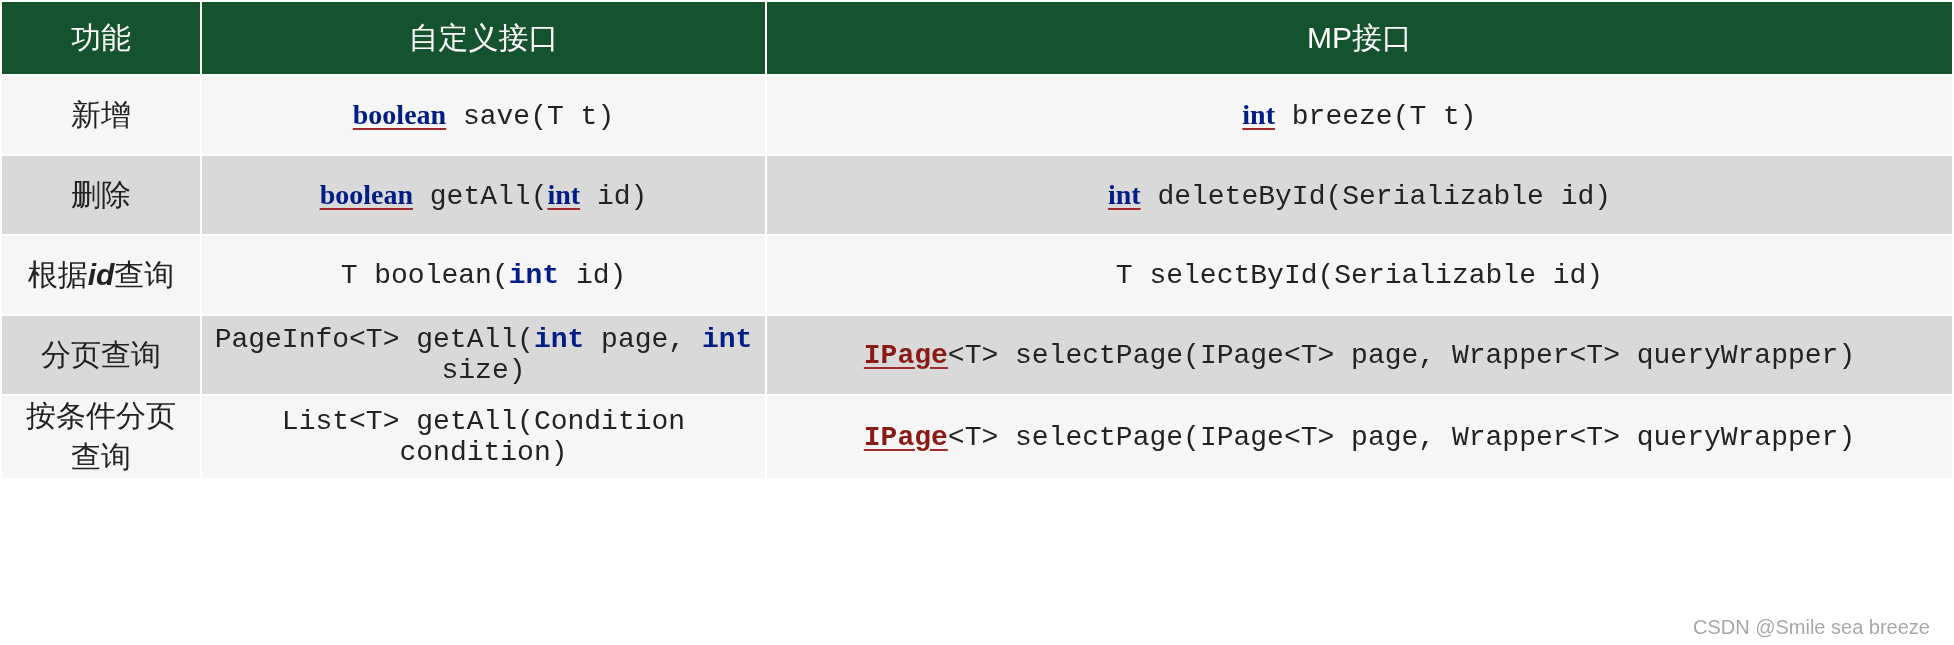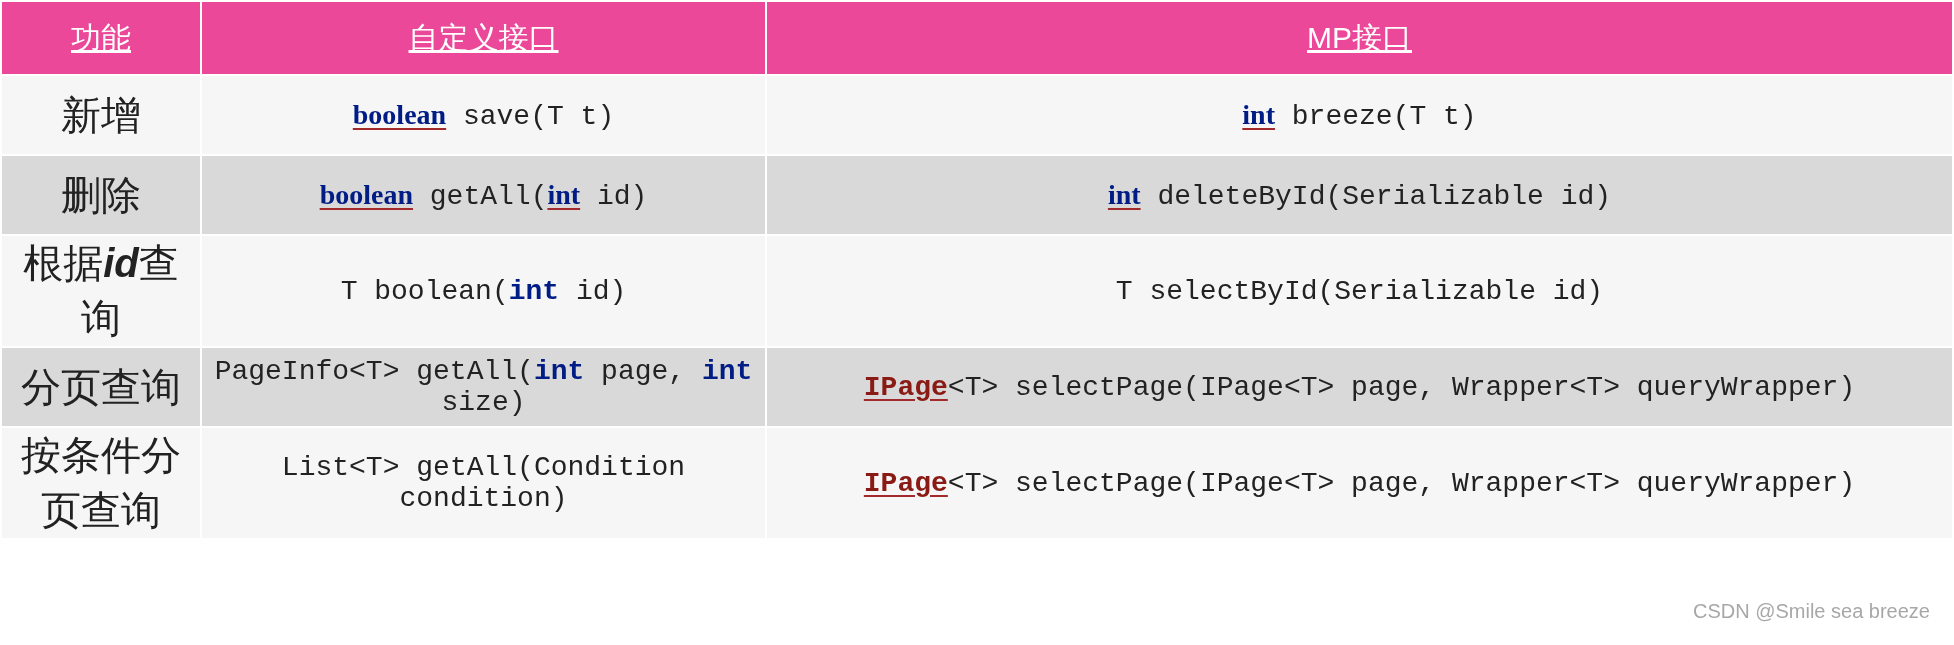--- a/index.html
+++ b/index.html
@@ -19,47 +19,46 @@
   }
   th, td {
     border: 2px solid #fff;
     text-align: center;
     vertical-align: middle;
     font-size: 28px;
     height: 78px;
     padding: 0 10px;
   }
   thead th {
-    background: #ec4899;
+    background: #14532d;
     color: #fff;
     font-weight: 500;
     font-size: 30px;
     height: 72px;
-    text-decoration: underline;
   }
   tbody tr:nth-child(even) td { background: #d9d9d9; }
   tbody tr:nth-child(odd)  td { background: #f6f6f6; }
 
   col.c1 { width: 200px; }
   col.c2 { width: 565px; }
   col.c3 { width: auto; }
 
-  td.feature { font-weight: 400; color: #222; font-size: 40px; }
+  td.feature { font-weight: 400; color: #222; font-size: 30px; }
   td .bold-id { font-weight: 700; font-style: italic; }
   td.code, td.code2 { font-family: Consolas, "Courier New", monospace; font-size: 28px; color: #222; }
 
   .kw  { color: #001d86; font-weight: 700; text-decoration: underline; text-decoration-color: #a22a2a; text-decoration-thickness: 2px; text-underline-offset: 4px; font-family: Liberation Serif, serif; }
   .kw2 { color: #001d86; font-weight: 700; }
   .cls { color: #8a1a14; font-weight: 700; text-decoration: underline; text-decoration-color: #a22a2a; text-decoration-thickness: 2px; text-underline-offset: 4px; }
   .mth { text-decoration-color: #a22a2a; text-decoration-thickness: 2px; text-underline-offset: 4px; }
 
   .watermark {
     position: absolute;
     right: 24px;
-    bottom: 22px;
+    bottom: 6px;
     color: rgba(120,120,120,0.65);
     font-size: 20px;
     font-family: Arial, sans-serif;
     pointer-events: none;
   }
 </style>
 </head>
 <body>
 
 <table>

